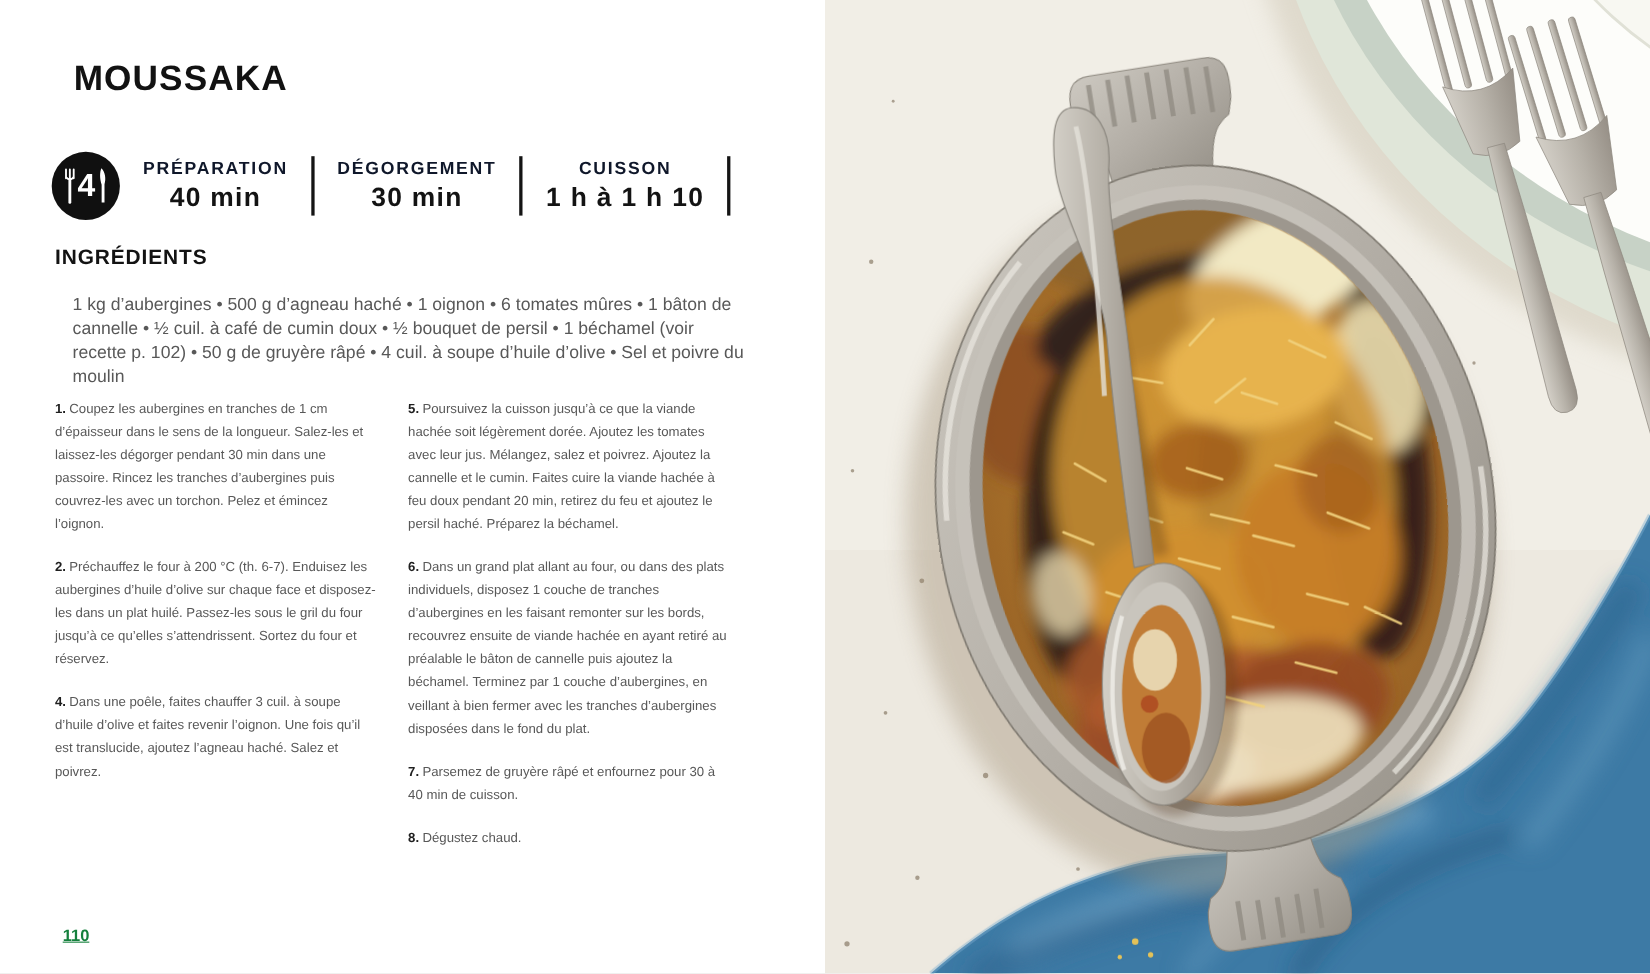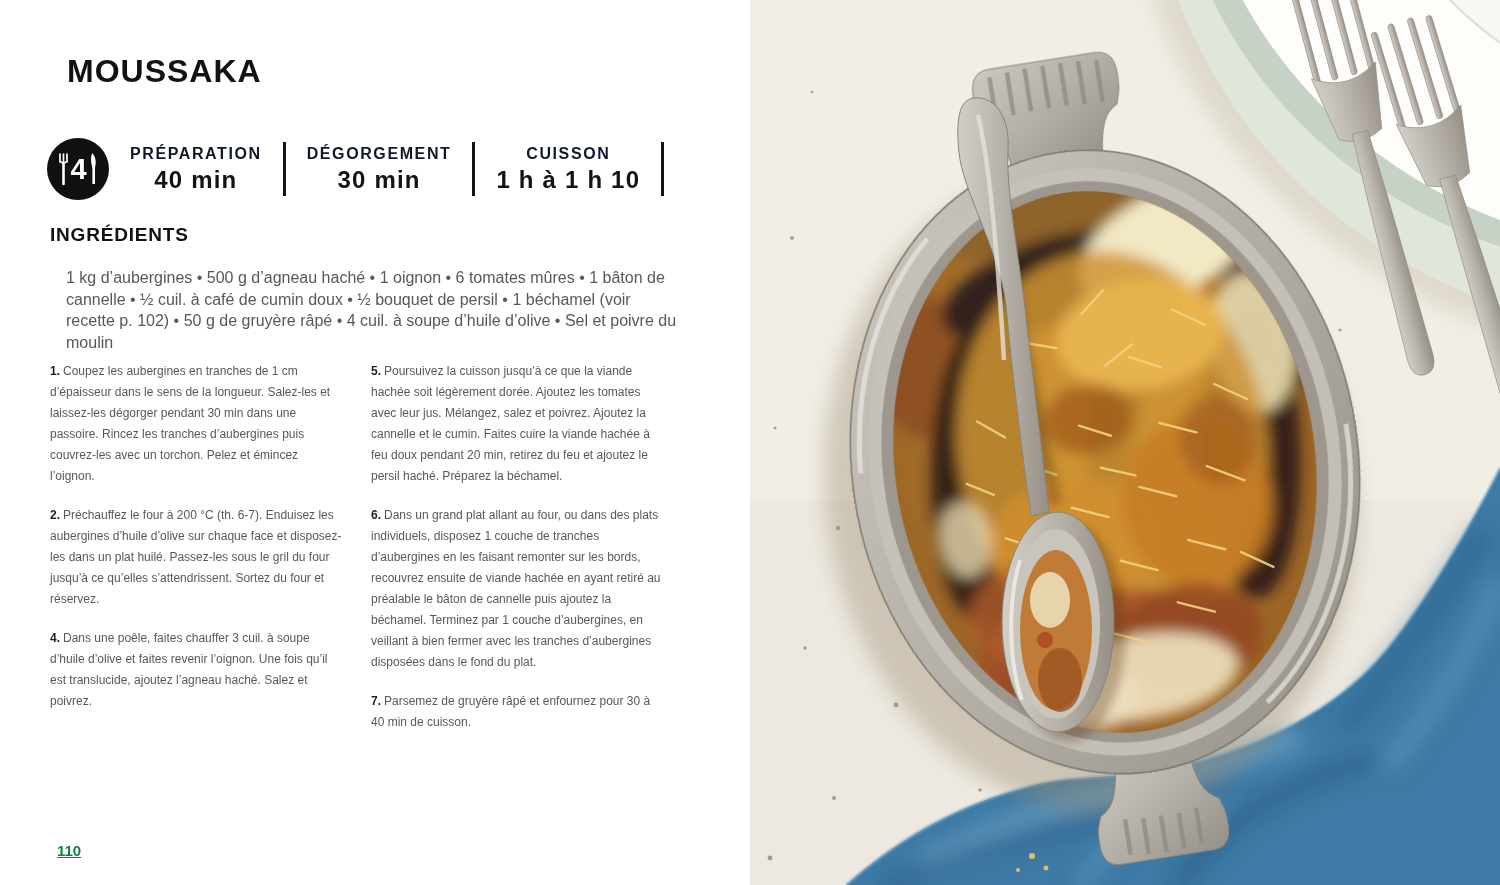--- a/index.html
+++ b/index.html
@@ -81,20 +81,21 @@
     <div class="steps">
       <div class="col">
         <p class="step"><b>1.</b><span>Coupez les aubergines en tranches de 1 cm d’épaisseur dans le sens de la longueur. Salez-les et laissez-les dégorger pendant 30 min dans une passoire. Rincez les tranches d’aubergines puis couvrez-les avec un torchon. Pelez et émincez l’oignon.</span></p>
         <p class="step"><b>2.</b><span>Préchauffez le four à 200 °C (th. 6-7). Enduisez les aubergines d’huile d’olive sur chaque face et disposez-les dans un plat huilé. Passez-les sous le gril du four jusqu’à ce qu’elles s’attendrissent. Sortez du four et réservez.</span></p>
         <p class="step"><b>4.</b><span>Dans une poêle, faites chauffer 3 cuil. à soupe d’huile d’olive et faites revenir l’oignon. Une fois qu’il est translucide, ajoutez l’agneau haché. Salez et poivrez.</span></p>
       </div>
       <div class="col">
         <p class="step"><b>5.</b><span>Poursuivez la cuisson jusqu’à ce que la viande hachée soit légèrement dorée. Ajoutez les tomates avec leur jus. Mélangez, salez et poivrez. Ajoutez la cannelle et le cumin. Faites cuire la viande hachée à feu doux pendant 20 min, retirez du feu et ajoutez le persil haché. Préparez la béchamel.</span></p>
         <p class="step"><b>6.</b><span>Dans un grand plat allant au four, ou dans des plats individuels, disposez 1 couche de tranches d’aubergines en les faisant remonter sur les bords, recouvrez ensuite de viande hachée en ayant retiré au préalable le bâton de cannelle puis ajoutez la béchamel. Terminez par 1 couche d’aubergines, en veillant à bien fermer avec les tranches d’aubergines disposées dans le fond du plat.</span></p>
         <p class="step"><b>7.</b><span>Parsemez de gruyère râpé et enfournez pour 30 à 40 min de cuisson.</span></p>
+        <p class="step"><b>8.</b><span>Dégustez chaud.</span></p>
       </div>
     </div>
 
     <div class="page-number">110</div>
   </section>
 
   <figure class="photo" role="img" aria-label="Moussaka gratinée dans un plat ovale en aluminium avec une cuillère, des fourchettes, des assiettes et une serviette bleue">
     <svg width="750" height="885" viewBox="0 0 750 885">
       <defs>
         <linearGradient id="metalV" x1="0" y1="0" x2="1" y2="1">

